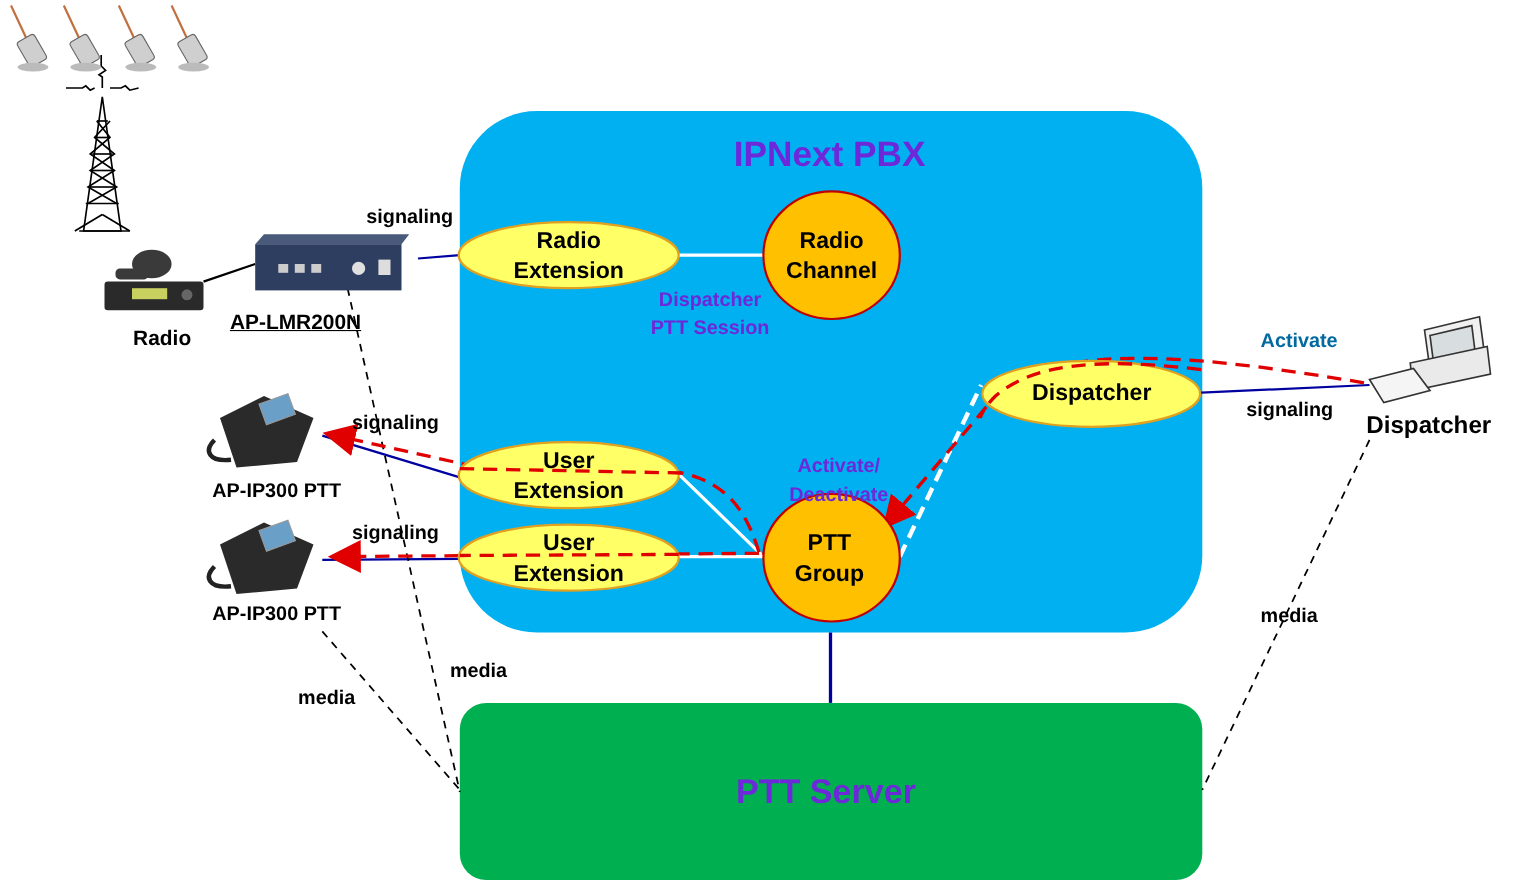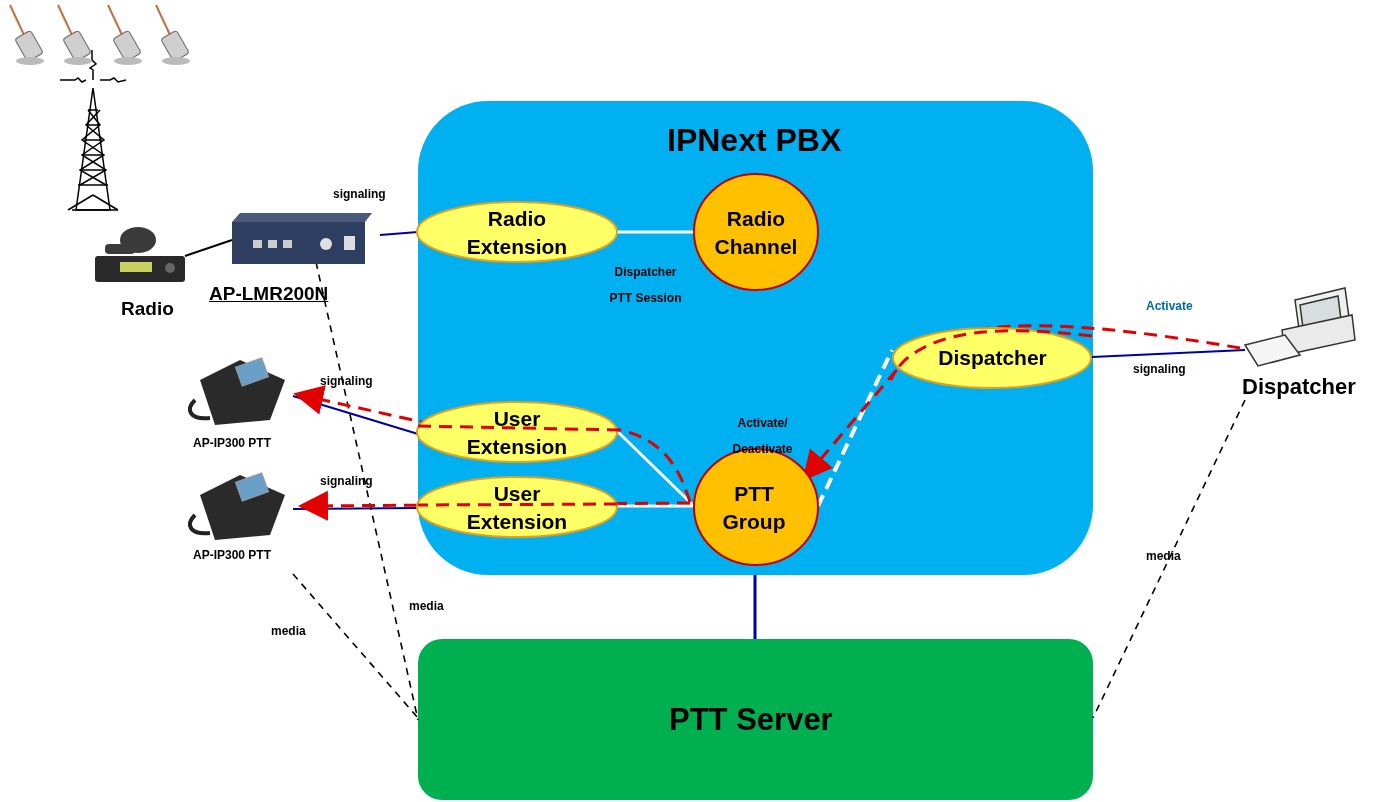--- a/index.html
+++ b/index.html
@@ -1,22 +1,22 @@
 <!DOCTYPE html>
 <html><head>
   <meta charset="utf-8">
   <style>
     html, body { margin:0; padding:0; background:#ffffff; }
     body { width:1388px; height:802px; position:relative; overflow:hidden;
            font-family:"Liberation Sans", sans-serif; font-weight:bold; }
     svg { position:absolute; left:0; top:0; }
     .lbl { position:absolute; white-space:nowrap; font-weight:bold; color:#000; }
-    .lbl-sm { font-size:12px; }
+    .lbl-sm { font-size:18px; }
     .lbl-md { font-size:19px; }
-    .white { color:#000000; }
+    .white { color:#6d28d9; }
     .red { color:#0369a1; }
     .center { text-align:center; line-height:27px; }
     .node-text { position:absolute; text-align:center; font-size:21px; line-height:28px; color:#000; }
   </style>
 </head>
 <body>
 
 <svg width="1388" height="802" viewBox="0 0 1388 802">
   <defs>
     <marker id="arrowRed" markerWidth="12" markerHeight="12" refX="6" refY="5" orient="auto">

